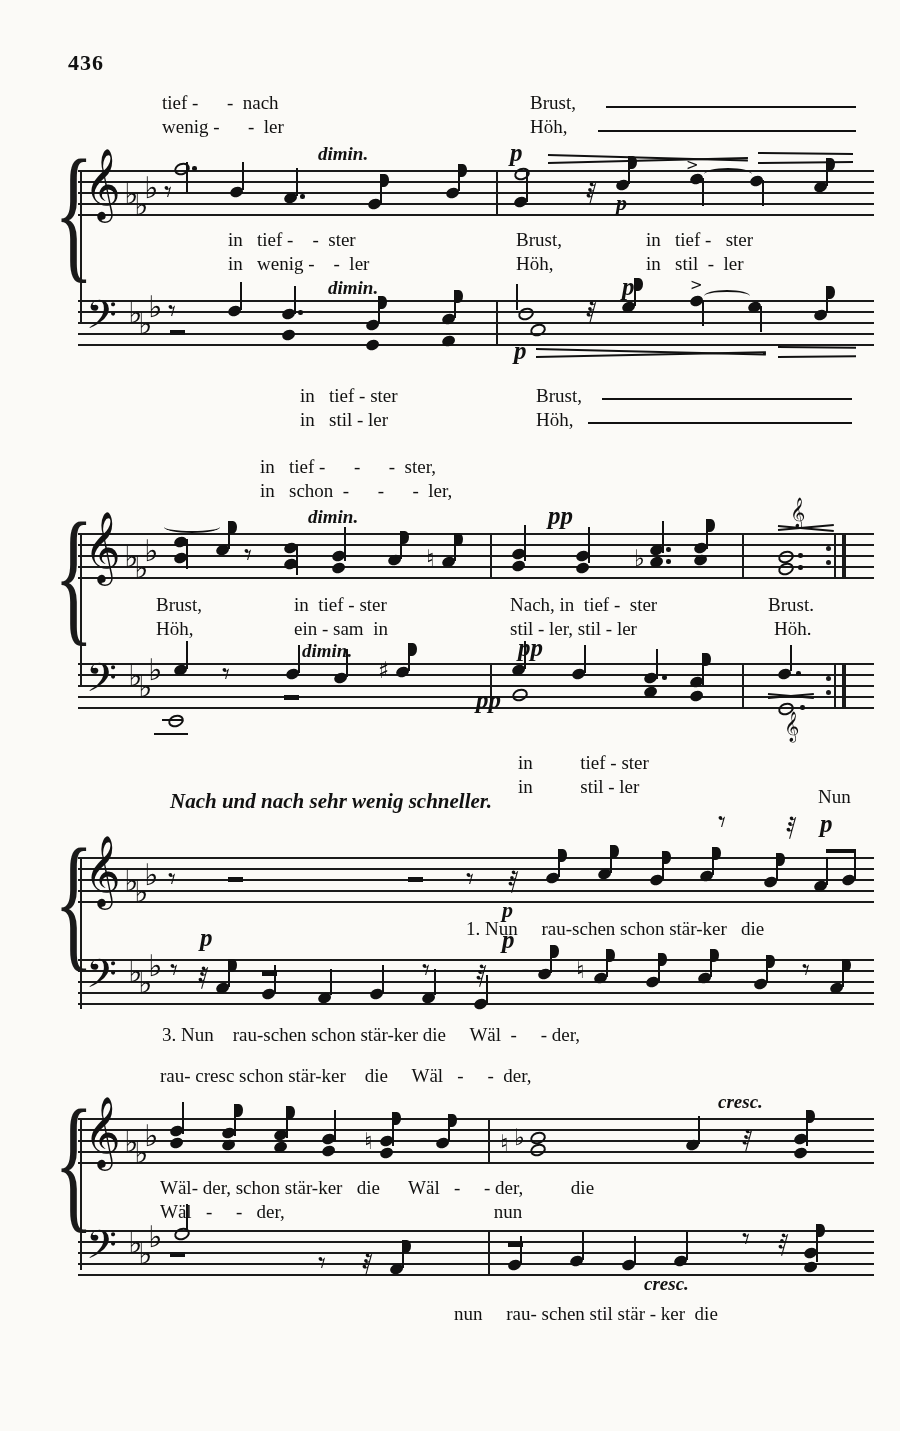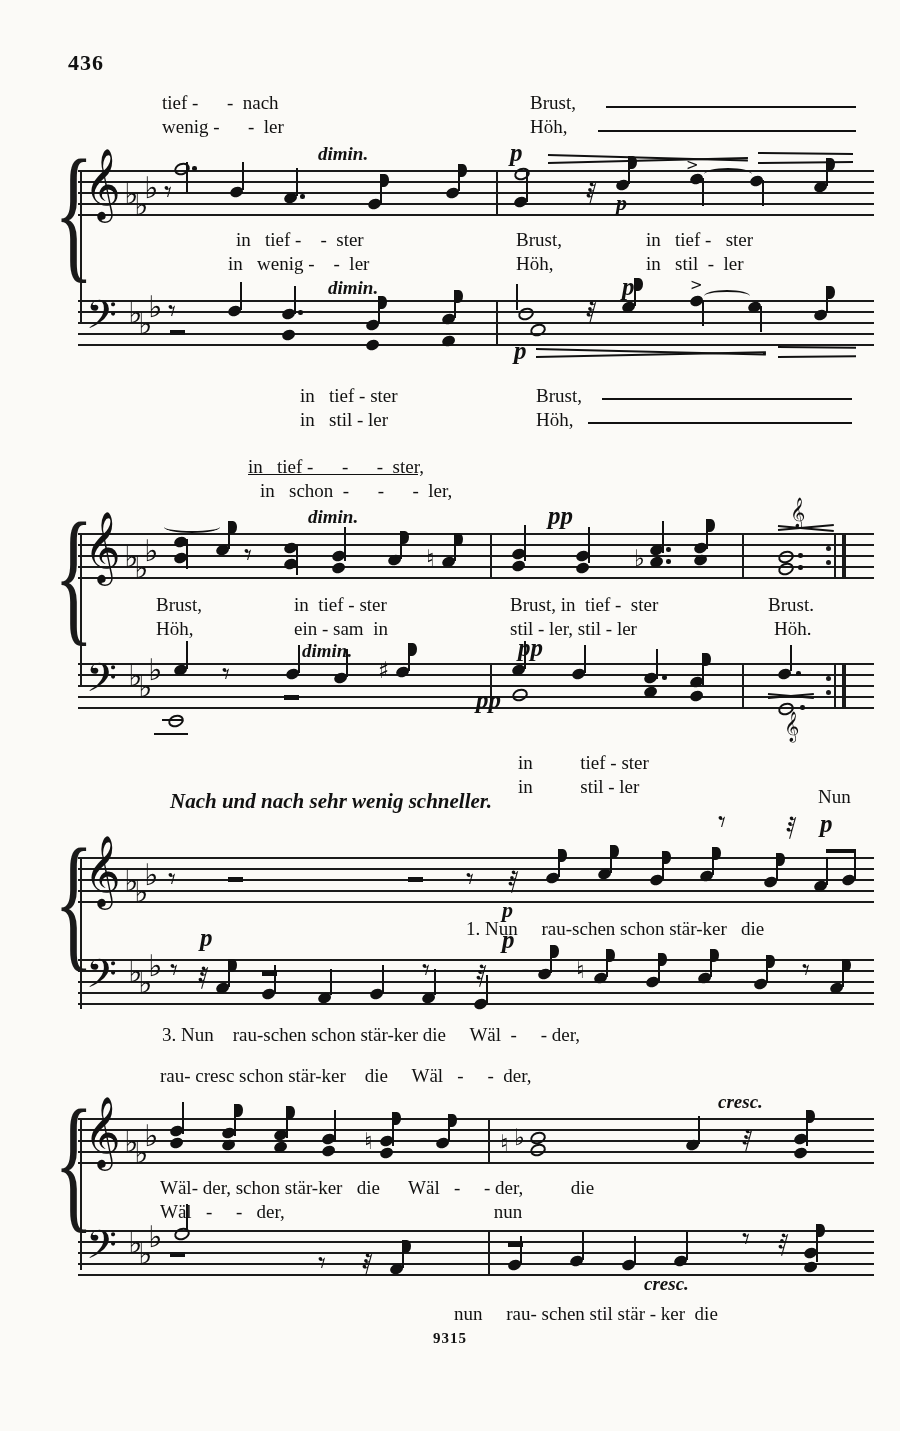--- a/index.html
+++ b/index.html
@@ -312,21 +312,21 @@
       <div class="tie" style="left:626px; top:-2px; width:48px;"></div>
 
       <div class="nh" style="left:672px; top:6px;"></div>
       <div class="stem" style="left:684px; top:10px; height:26px;"></div>
 
       <div class="nh" style="left:736px; top:12px;"></div>
       <div class="stem" style="left:748px; top:-12px; height:28px;"></div>
       <div class="flag" style="left:748px; top:-12px;"></div>
     </div>
 
-    <div class="lyr" style="left:158px; top:60px;">in   tief -    -  ster</div>
+    <div class="lyr" style="left:150px; top:60px;">in   tief -    -  ster</div>
     <div class="lyr" style="left:150px; top:84px;">in   wenig -    -  ler</div>
     <div class="lyr" style="left:438px; top:60px;">Brust,</div>
     <div class="lyr" style="left:438px; top:84px;">Höh,</div>
     <div class="lyr" style="left:568px; top:60px;">in   tief -   ster</div>
     <div class="lyr" style="left:568px; top:84px;">in   stil  -  ler</div>
 
     <div class="expr" style="left:250px; top:108px;">dimin.</div>
     <div class="dyn" style="left:544px; top:104px;">p</div>
     <div class="accent" style="left:612px; top:108px;">&gt;</div>
 
@@ -394,21 +394,21 @@
     <div class="lyr" style="left:222px; top:216px;">in   tief - ster</div>
     <div class="lyr" style="left:222px; top:240px;">in   stil - ler</div>
     <div class="lyr" style="left:458px; top:216px;">Brust,</div>
     <div class="lyr" style="left:458px; top:240px;">Höh,</div>
     <div class="extline" style="left:524px; top:228px; width:250px;"></div>
     <div class="extline" style="left:510px; top:252px; width:264px;"></div>
   </div>
 
   <div class="system" style="top:505px;">
 
-    <div class="lyr" style="left:170px; top:-48px;text-decoration:underline;">in   tief -      -      -  ster,</div>
+    <div class="lyr" style="left:182px; top:-48px;">in   tief -      -      -  ster,</div>
     <div class="lyr" style="left:182px; top:-24px;">in   schon  -      -      -  ler,</div>
 
     <div class="expr" style="left:230px; top:2px;">dimin.</div>
     <div class="dyn" style="left:470px; top:-2px;">pp</div>
 
     <div class="brace" style="left:-24px; top:24px;">{</div>
     <div class="sysbar" style="left:2px; top:28px; height:152px;"></div>
 
     <div class="staff" style="top:28px;">
       <div class="line l0"></div>
@@ -483,21 +483,21 @@
       <div class="bar" style="left:756px;"></div>
       <div class="bar thick" style="left:764px;"></div>
       <div class="finaldots" style="left:748px; top:13px;"></div>
       <div class="finaldots" style="left:748px; top:27px;"></div>
     </div>
 
     <div class="lyr" style="left:78px; top:90px;">Brust,</div>
     <div class="lyr" style="left:78px; top:114px;">Höh,</div>
     <div class="lyr" style="left:216px; top:90px;">in  tief - ster</div>
     <div class="lyr" style="left:216px; top:114px;">ein - sam  in</div>
-    <div class="lyr" style="left:432px; top:90px;">Brust, in  tief -  ster</div>
+    <div class="lyr" style="left:432px; top:90px;">Nach, in  tief -  ster</div>
     <div class="lyr" style="left:432px; top:114px;">stil - ler, stil - ler</div>
     <div class="lyr" style="left:690px; top:90px;">Brust.</div>
     <div class="lyr" style="left:696px; top:114px;">Höh.</div>
 
     <div class="expr" style="left:224px; top:136px;">dimin.</div>
 
     <div class="staff" style="top:158px;">
       <div class="line l0"></div>
         <div class="line l1"></div>
         <div class="line l2"></div>
@@ -802,14 +802,13 @@
       <div class="nh" style="left:726px; top:32px;"></div>
       <div class="stem" style="left:738px; top:-6px; height:38px;"></div>
       <div class="flag" style="left:738px; top:-6px;"></div>
 
       <div class="expr" style="left:566px; top:44px;">cresc.</div>
     </div>
 
     <div class="lyr" style="left:376px; top:184px;">nun     rau- schen stil stär - ker  die</div>
   </div>
 
-  <div class="plate-num">9315</div>
 </div>
 
 </body></html>

